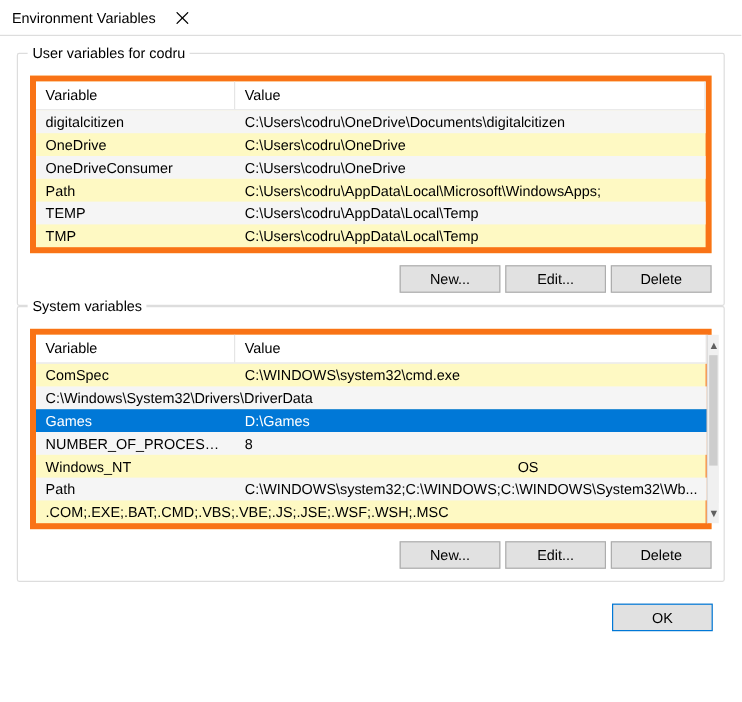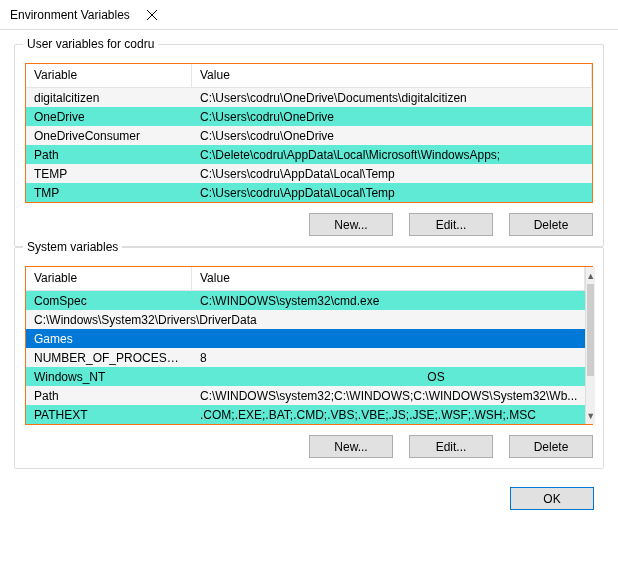--- a/index.html
+++ b/index.html
@@ -38,22 +38,22 @@
   .fieldset .legend {
     position: absolute;
     top: -8px;
     left: 8px;
     background: #fff;
     padding: 0 4px;
     font-size: 12px;
     color: #000;
   }
   .listview {
-    border: 1px solid #f97316;
-    background: #5eead4;
+    border: 5px solid #f97316;
+    background: #fef9c3;
     position: relative;
   }
   .listview-header {
     display: flex;
     background: #fff;
     border-bottom: 1px solid #e5e5e5;
     height: 24px;
   }
   .listview-header .col {
     padding: 4px 8px;
@@ -93,21 +93,21 @@
     font-size: 9px; color: #606060;
   }
   .scrollbar .track { flex: 1; background: #f0f0f0; position: relative; }
   .scrollbar .thumb {
     position: absolute; left: 1px; right: 1px; top: 0; height: 75%;
     background: #cdcdcd;
   }
   .btnrow {
     display: flex;
     justify-content: flex-end;
-    gap: 16px;
+    gap: 4px;
     margin-top: 10px;
   }
   .btn {
     width: 84px;
     height: 23px;
     background: #e1e1e1;
     border: 1px solid #adadad;
     font-family: inherit;
     font-size: 12px;
     color: #000;
@@ -156,21 +156,21 @@
         <div class="row">
           <div class="cell col-var">OneDrive</div>
           <div class="cell col-val">C:\Users\codru\OneDrive</div>
         </div>
         <div class="row alt">
           <div class="cell col-var">OneDriveConsumer</div>
           <div class="cell col-val">C:\Users\codru\OneDrive</div>
         </div>
         <div class="row">
           <div class="cell col-var">Path</div>
-          <div class="cell col-val">C:\Delete\codru\AppData\Local\Microsoft\WindowsApps;</div>
+          <div class="cell col-val">C:\Users\codru\AppData\Local\Microsoft\WindowsApps;</div>
         </div>
         <div class="row alt">
           <div class="cell col-var">TEMP</div>
           <div class="cell col-val">C:\Users\codru\AppData\Local\Temp</div>
         </div>
         <div class="row">
           <div class="cell col-var">TMP</div>
           <div class="cell col-val">C:\Users\codru\AppData\Local\Temp</div>
         </div>
       </div>
@@ -204,35 +204,35 @@
         <div class="listview-body">
           <div class="row">
             <div class="cell col-var">ComSpec</div>
             <div class="cell col-val">C:\WINDOWS\system32\cmd.exe</div>
           </div>
           <div class="row alt">
             <div class="cell col-val">C:\Windows\System32\Drivers\DriverData</div>
           </div>
           <div class="row selected">
             <div class="cell col-var">Games</div>
+            <div class="cell col-val">D:\Games</div>
           </div>
           <div class="row alt">
             <div class="cell col-var">NUMBER_OF_PROCESSORS</div>
             <div class="cell col-val">8</div>
           </div>
           <div class="row">
             <div class="cell col-val">Windows_NT</div>
             <div class="cell col-var">OS</div>
           </div>
           <div class="row alt">
             <div class="cell col-var">Path</div>
             <div class="cell col-val">C:\WINDOWS\system32;C:\WINDOWS;C:\WINDOWS\System32\Wb...</div>
           </div>
           <div class="row">
-            <div class="cell col-var">PATHEXT</div>
             <div class="cell col-val">.COM;.EXE;.BAT;.CMD;.VBS;.VBE;.JS;.JSE;.WSF;.WSH;.MSC</div>
           </div>
         </div>
       </div>
       <div class="scrollbar">
         <div class="arrow">▲</div>
         <div class="track">
           <div class="thumb"></div>
         </div>
         <div class="arrow">▼</div>

